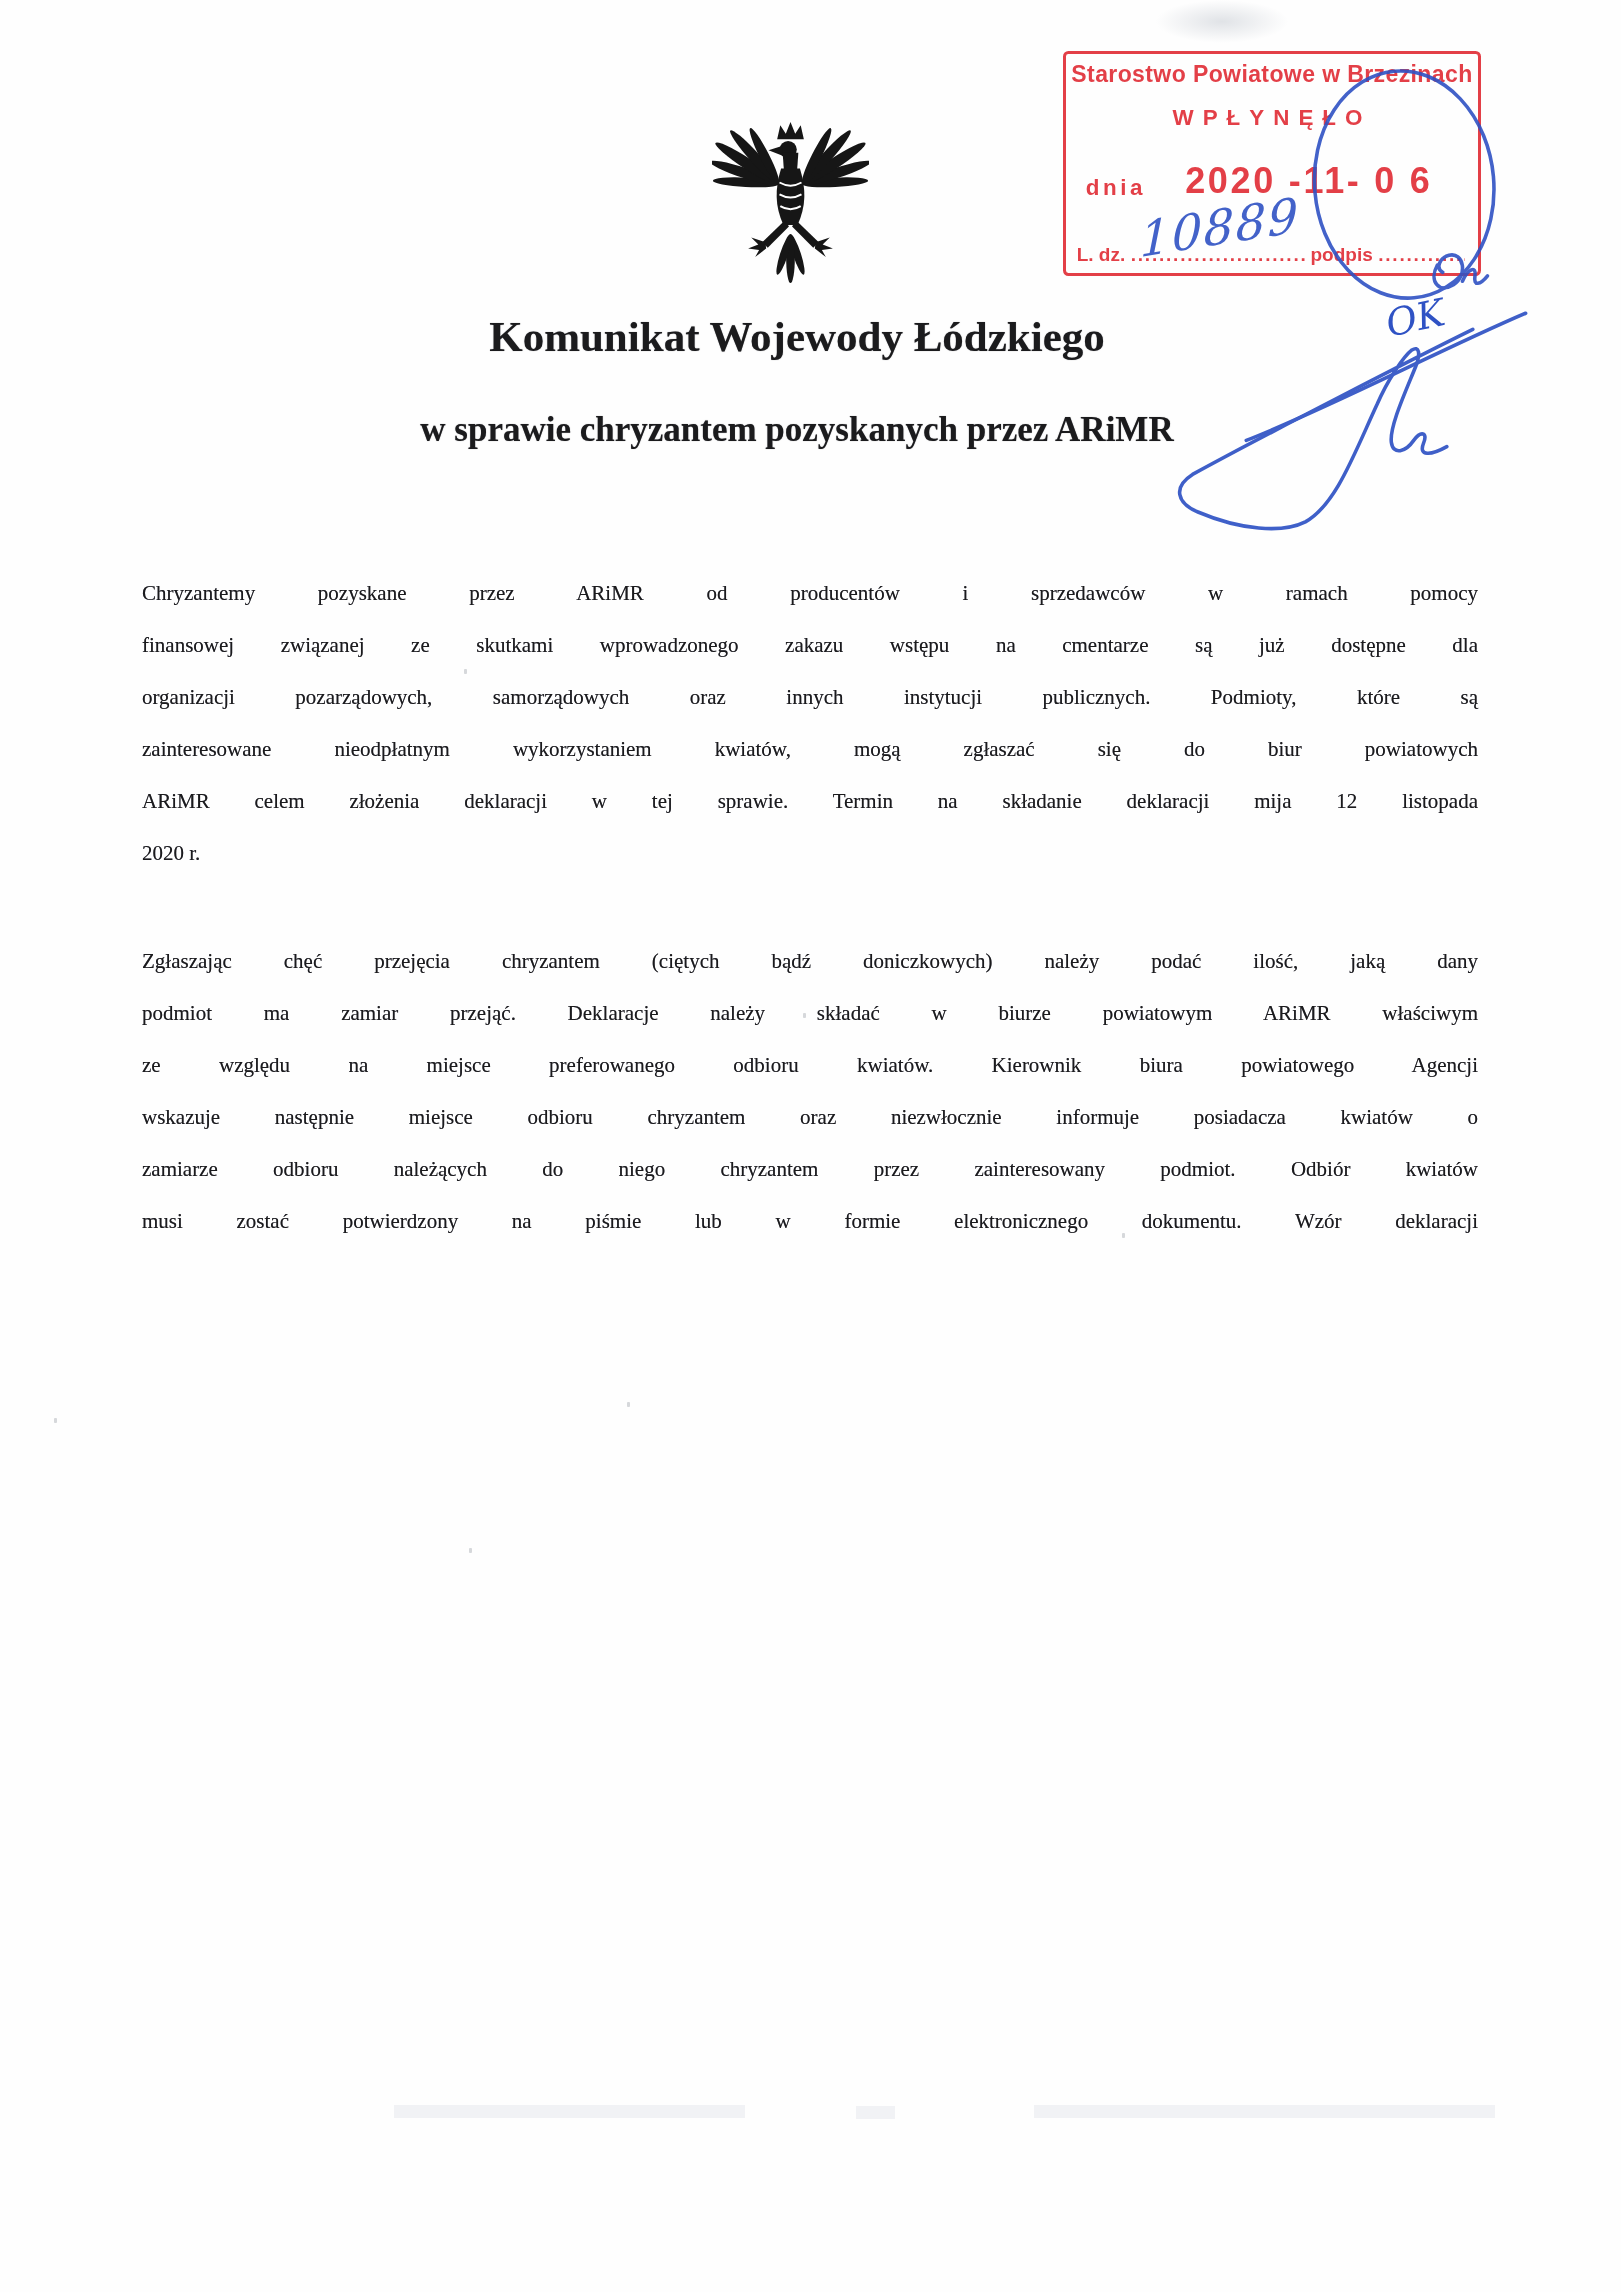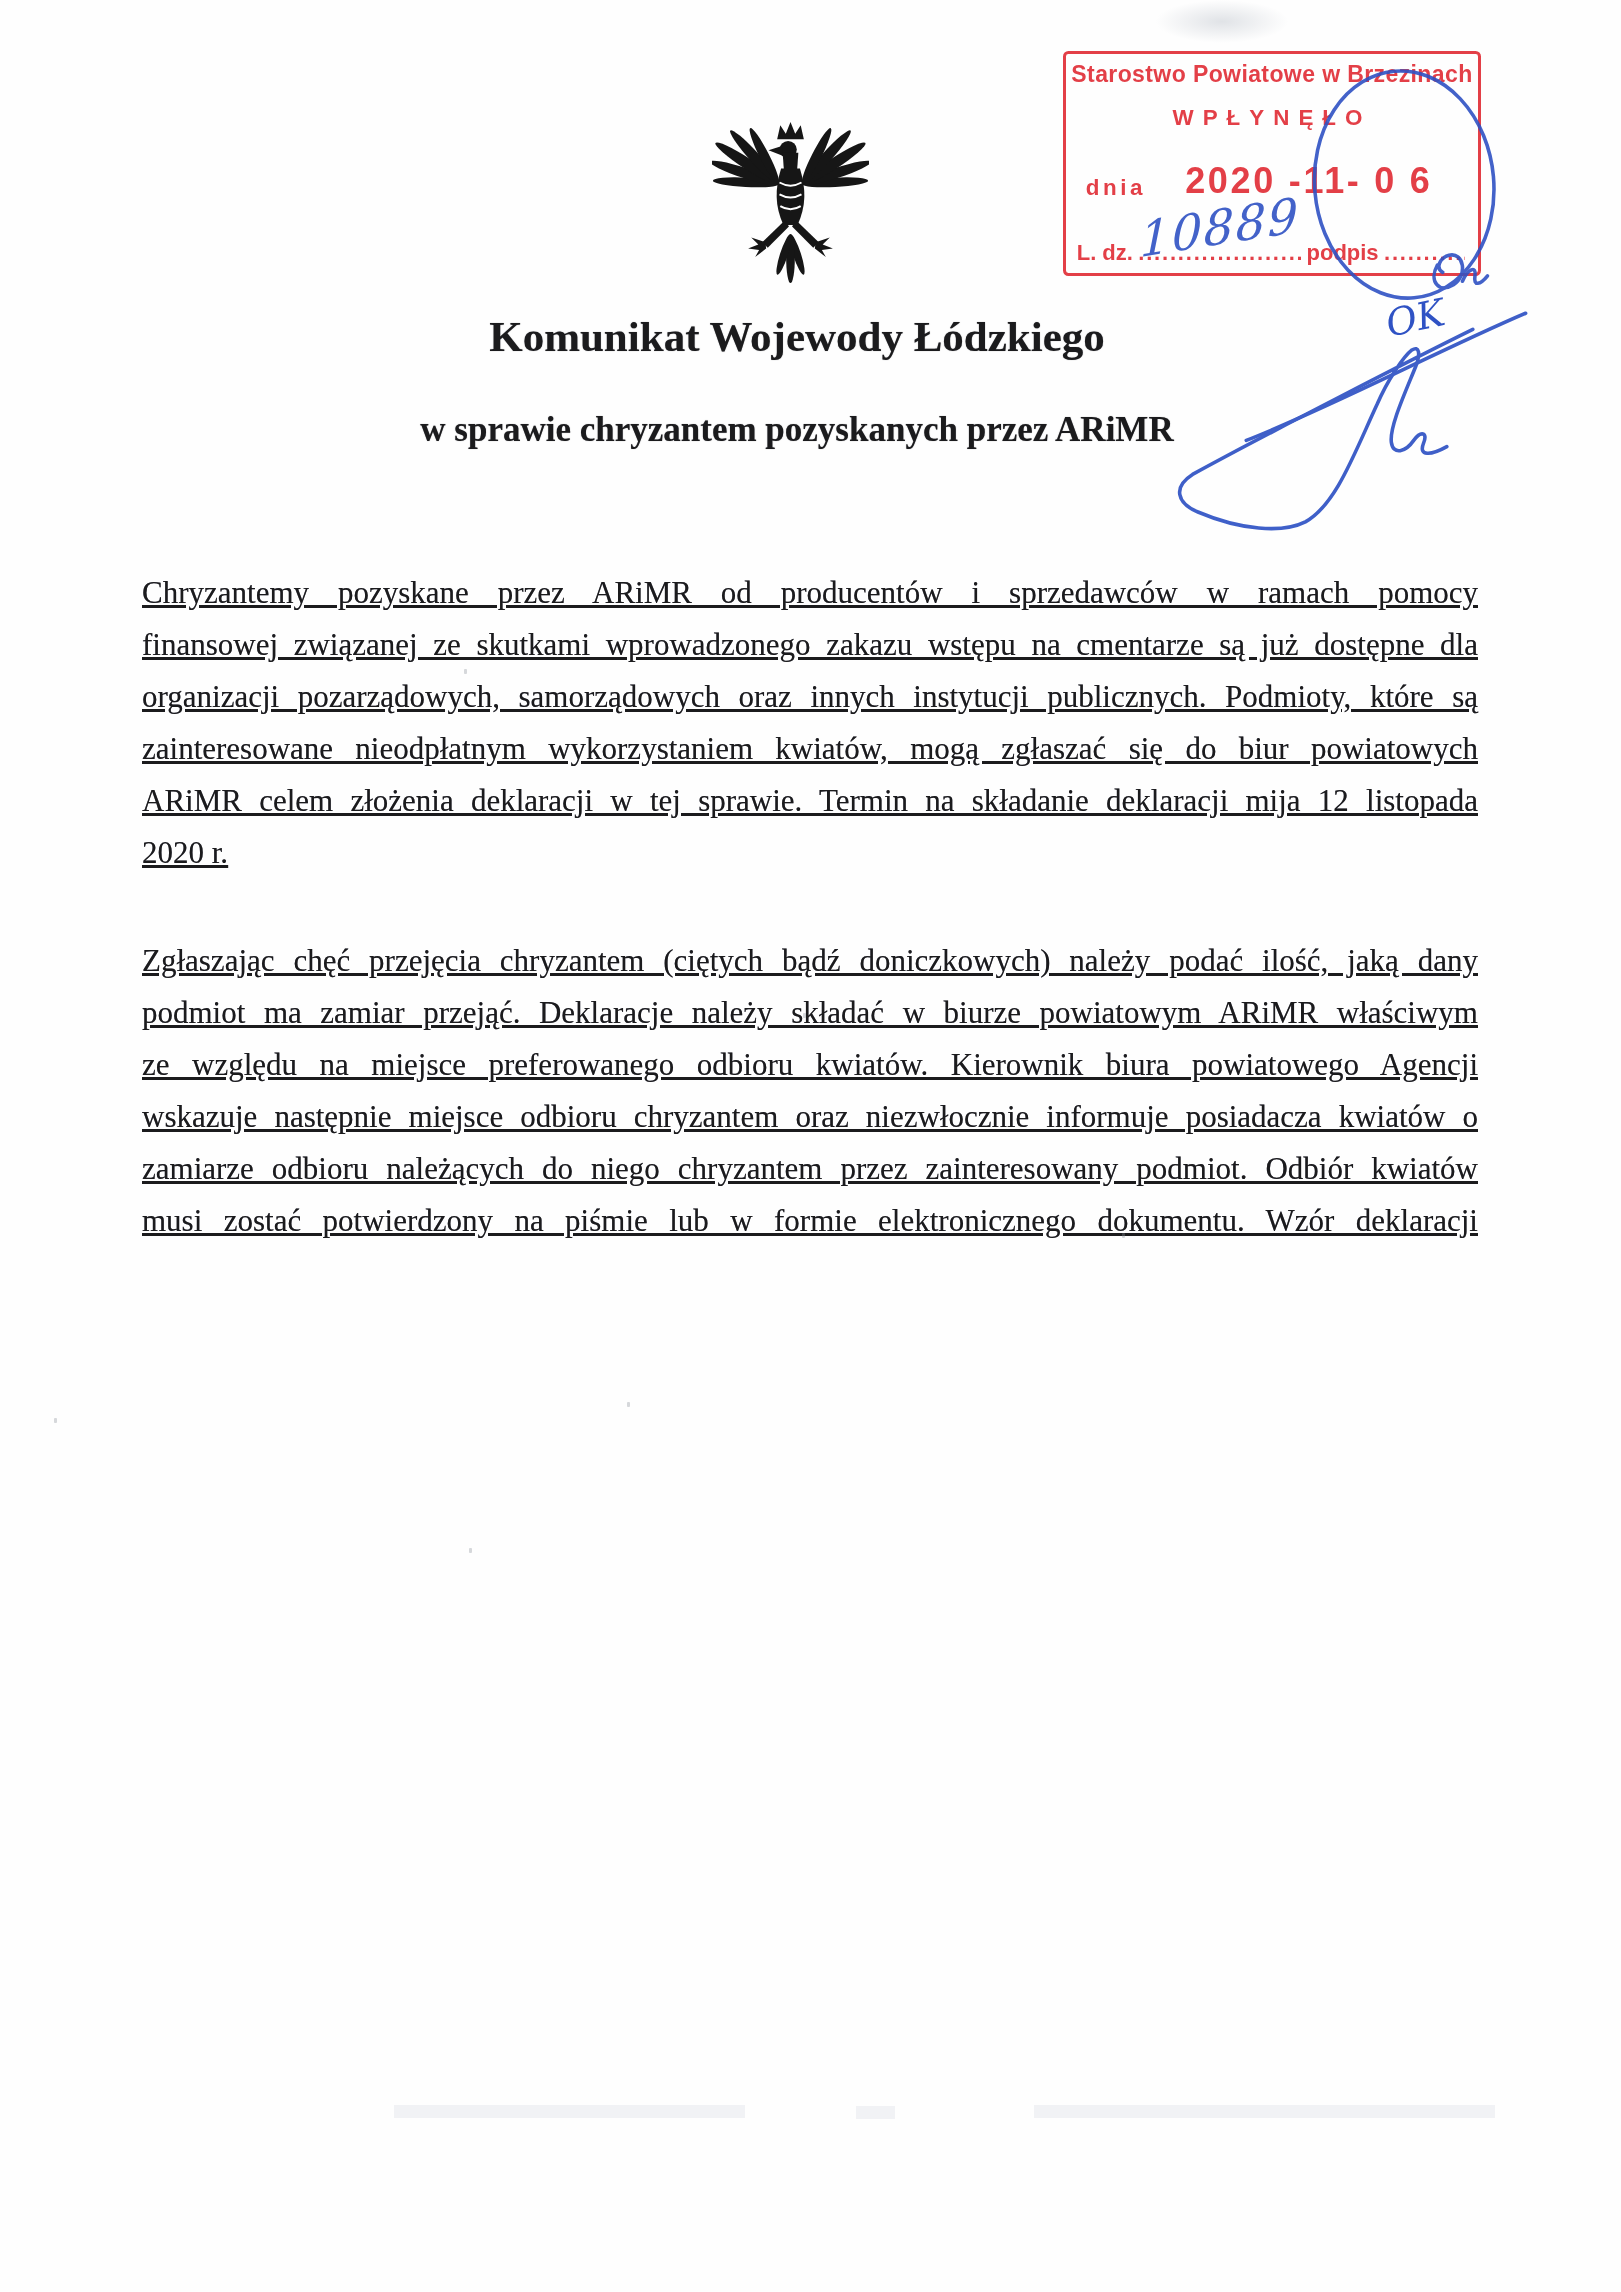--- a/index.html
+++ b/index.html
@@ -23,21 +23,21 @@
     opacity:.96;
     box-sizing:border-box;
   }
   .stamp-office{margin-top:7.2px;text-align:center;font-size:23px;letter-spacing:0.4px;}
   .stamp-received{margin-top:17px;text-align:center;font-size:22.4px;letter-spacing:9px;}
   .stamp-date-row{position:absolute;left:19.7px;top:106px;display:flex;align-items:flex-start;}
   .stamp-dnia{font-size:22.4px;letter-spacing:3.6px;margin-top:15px;}
   .stamp-date{font-size:36px;letter-spacing:2.7px;margin-left:39px;}
   .stamp-ref-row{
     position:absolute;left:10.7px;right:7.2px;bottom:7.2px;
-    display:flex;align-items:flex-start;font-size:22px;white-space:nowrap;overflow:hidden;
+    display:flex;align-items:flex-start;font-size:19px;white-space:nowrap;overflow:hidden;
   }
   .stamp-ref-row .dots{letter-spacing:1.8px;margin:0 5.4px;overflow:hidden;}
   .handwritten-number{
     position:absolute;left:1139px;top:199px;
     font-size:48px;font-style:italic;color:#2f52c4;
     font-family:"DejaVu Serif",serif;
     transform:rotate(-9deg) skewX(-10deg);
     letter-spacing:1.8px;opacity:.9;
   }
   .oval-svg{position:absolute;left:1303px;top:59px;width:206px;height:260px;pointer-events:none;}
@@ -51,25 +51,24 @@
   .doc-subtitle{
     position:absolute;left:797px;top:410px;transform:translateX(-50%);
     font-size:35px;font-weight:bold;white-space:nowrap;
     text-shadow:0 0 0.9px rgba(10,10,20,.5);
     font-family:Liberation Serif, serif;
   }
   
   .body-text{position:absolute;left:142px;top:567px;width:1336px;}
   .paragraph{margin:0 0 56px 0;}
   .body-line{
-    height:52px;line-height:52px;font-size:31px;
+    height:52px;line-height:52px;font-size:21px;
     text-align:justify;text-align-last:justify;
     text-shadow:0 0 0.6px rgba(20,20,45,.55);
     white-space:normal;
-    text-decoration:underline;
   }
   .body-line.final{text-align:center;text-align-last:left;}
   
   .smudge{
     position:absolute;left:1155px;top:0;width:134px;height:43px;
     background:radial-gradient(ellipse at center,rgba(175,182,192,.38),rgba(175,182,192,0) 70%);
   }
   .band{position:absolute;height:12.5px;background:#eef0f3;opacity:.85;}
   .band1{left:394px;top:2105px;width:351px;}
   .band2{left:856px;top:2106px;width:39px;}

